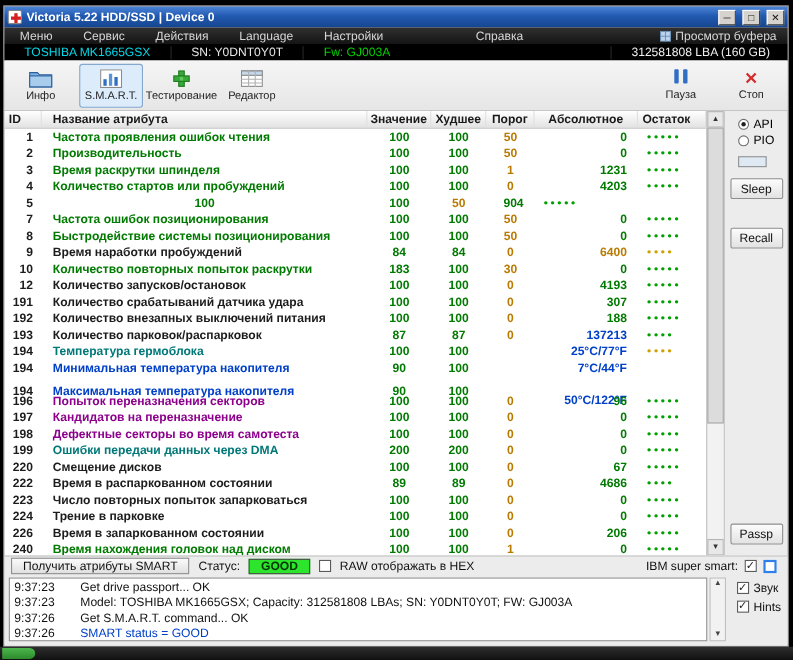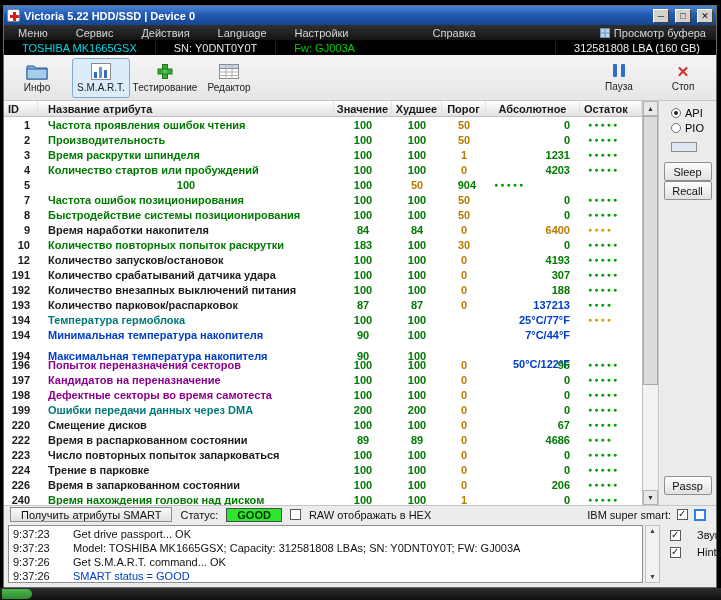--- a/index.html
+++ b/index.html
@@ -47,40 +47,40 @@
   .varrow{height:15px;background:#e8e8e8;border:1px solid #b4b4b4;font-size:7px;display:flex;align-items:center;justify-content:center;color:#333;flex:0 0 auto;}
   .vtrack{flex:1;position:relative;}
   .vthumb{position:absolute;top:0;left:0;right:0;height:72%;background:#dcdcdc;border:1px solid #a8a8a8;}
   
   .sidepanel{width:58px;border-left:1px solid #c6c6c6;background:#ececec;display:flex;flex-direction:column;align-items:center;padding-top:6px;font-size:11px;flex:0 0 auto;}
   .radio-row{display:flex;align-items:center;gap:4px;width:100%;padding-left:12px;margin-bottom:3px;}
   .radio{width:10px;height:10px;border:1px solid #707070;border-radius:50%;background:#fff;position:relative;flex:0 0 auto;}
   .radio.sel::after{content:"";position:absolute;left:2px;top:2px;width:4px;height:4px;border-radius:50%;background:#222;}
   .led{width:26px;height:10px;border:1px solid #909090;background:#dfe9f3;margin:5px 0 10px;align-self:flex-start;margin-left:12px;}
   .sbtn{width:48px;height:19px;background:linear-gradient(#fcfcfc,#e2e2e2);border:1px solid #8f8f8f;border-radius:2px;font-size:11px;display:flex;align-items:center;justify-content:center;color:#111;}
-  .sleep{}
+  .sleep{margin-bottom:26px;}
   .flexspacer{flex:1;}
   .passp{margin-bottom:10px;}
   
   .statusbar{height:18px;background:#ececec;border-top:1px solid #c6c6c6;display:flex;align-items:center;gap:8px;padding:0 6px;font-size:11px;flex:0 0 auto;color:#111;}
   .getsmart-btn{height:15px;padding:0 10px;border:1px solid #8f8f8f;background:linear-gradient(#fbfbfb,#e0e0e0);display:flex;align-items:center;white-space:nowrap;}
   .good-badge{padding:0 10px;height:14px;font-weight:bold;display:flex;align-items:center;border:1px solid #4d4d4d;color:#003300;}
   .cb{width:11px;height:11px;border:1px solid #5a5a5a;background:#fff;display:inline-flex;align-items:center;justify-content:center;position:relative;flex:0 0 auto;}
   .cb.checked::after{content:"✓";font-size:10px;color:#1a1a1a;position:absolute;top:-2px;left:0;}
   .sb-right{margin-left:auto;display:flex;align-items:center;gap:6px;padding-right:4px;}
   .ibm-box{width:12px;height:12px;border:2px solid #2f7fe8;background:#fff;}
   
   .logrow{height:64px;background:#ececec;display:flex;padding:2px 4px 4px;gap:2px;flex:0 0 auto;}
   .logbox{flex:1;background:#fff;border:1px solid #8f8f8f;padding:1px 4px;font-size:11px;overflow:hidden;color:#111;}
   .logline{height:14px;line-height:14px;white-space:nowrap;overflow:hidden;}
   .ltime{display:inline-block;width:46px;margin-right:14px;}
   .log-scroll{width:15px;background:#f2f2f2;border:1px solid #c0c0c0;display:flex;flex-direction:column;justify-content:space-between;align-items:center;padding:1px 0;}
   .sarrow{font-size:7px;color:#444;line-height:8px;}
   .log-side{width:50px;display:flex;flex-direction:column;gap:5px;padding:4px 0 0 8px;font-size:11px;color:#111;}
-  .log-side .row{display:flex;align-items:center;gap:16px;}
+  .log-side .row{display:flex;align-items:flex-start;gap:4px;}
   
   .taskbar{position:absolute;left:0;top:588px;width:721px;height:12px;background:linear-gradient(#2e2e2e,#101010);}
   .start-btn{position:absolute;left:2px;top:1px;width:30px;height:10px;background:linear-gradient(#4db84d,#2d8a2d);border-radius:0 5px 5px 0;}
 </style>
 </head>
 <body>
 
 <div class="window">
 
   <div class="titlebar">
@@ -233,21 +233,21 @@
             <span class="cid" style="color: rgb(28, 28, 28);">8</span>
             <span class="cname" style="color: rgb(0, 122, 0);">Быстродействие системы позиционирования</span>
             <span class="cnum" style="color: rgb(0, 122, 0);">100</span>
             <span class="cnum" style="color: rgb(0, 122, 0);">100</span>
             <span class="cnum" style="color: rgb(185, 122, 0);">50</span>
             <span class="cabs" style="color: rgb(0, 122, 0);">0</span>
             <span class="cdots" style="color: rgb(0, 160, 0);">●●●●●</span>
           </div>
           <div class="trow">
             <span class="cid" style="color: rgb(28, 28, 28);">9</span>
-            <span class="cname" style="color: rgb(28, 28, 28);">Время наработки накопителя</span>
+            <span class="cname" style="color: rgb(28, 28, 28);">Время наработки пробуждений</span>
             <span class="cnum" style="color: rgb(0, 122, 0);">84</span>
             <span class="cnum" style="color: rgb(0, 122, 0);">84</span>
             <span class="cnum" style="color: rgb(185, 122, 0);">0</span>
             <span class="cabs" style="color: rgb(185, 122, 0);">6400</span>
             <span class="cdots" style="color: rgb(208, 160, 0);">●●●●</span>
           </div>
           <div class="trow">
             <span class="cid" style="color: rgb(28, 28, 28);">10</span>
             <span class="cname" style="color: rgb(0, 122, 0);">Количество повторных попыток раскрутки</span>
             <span class="cnum" style="color: rgb(0, 122, 0);">183</span>

